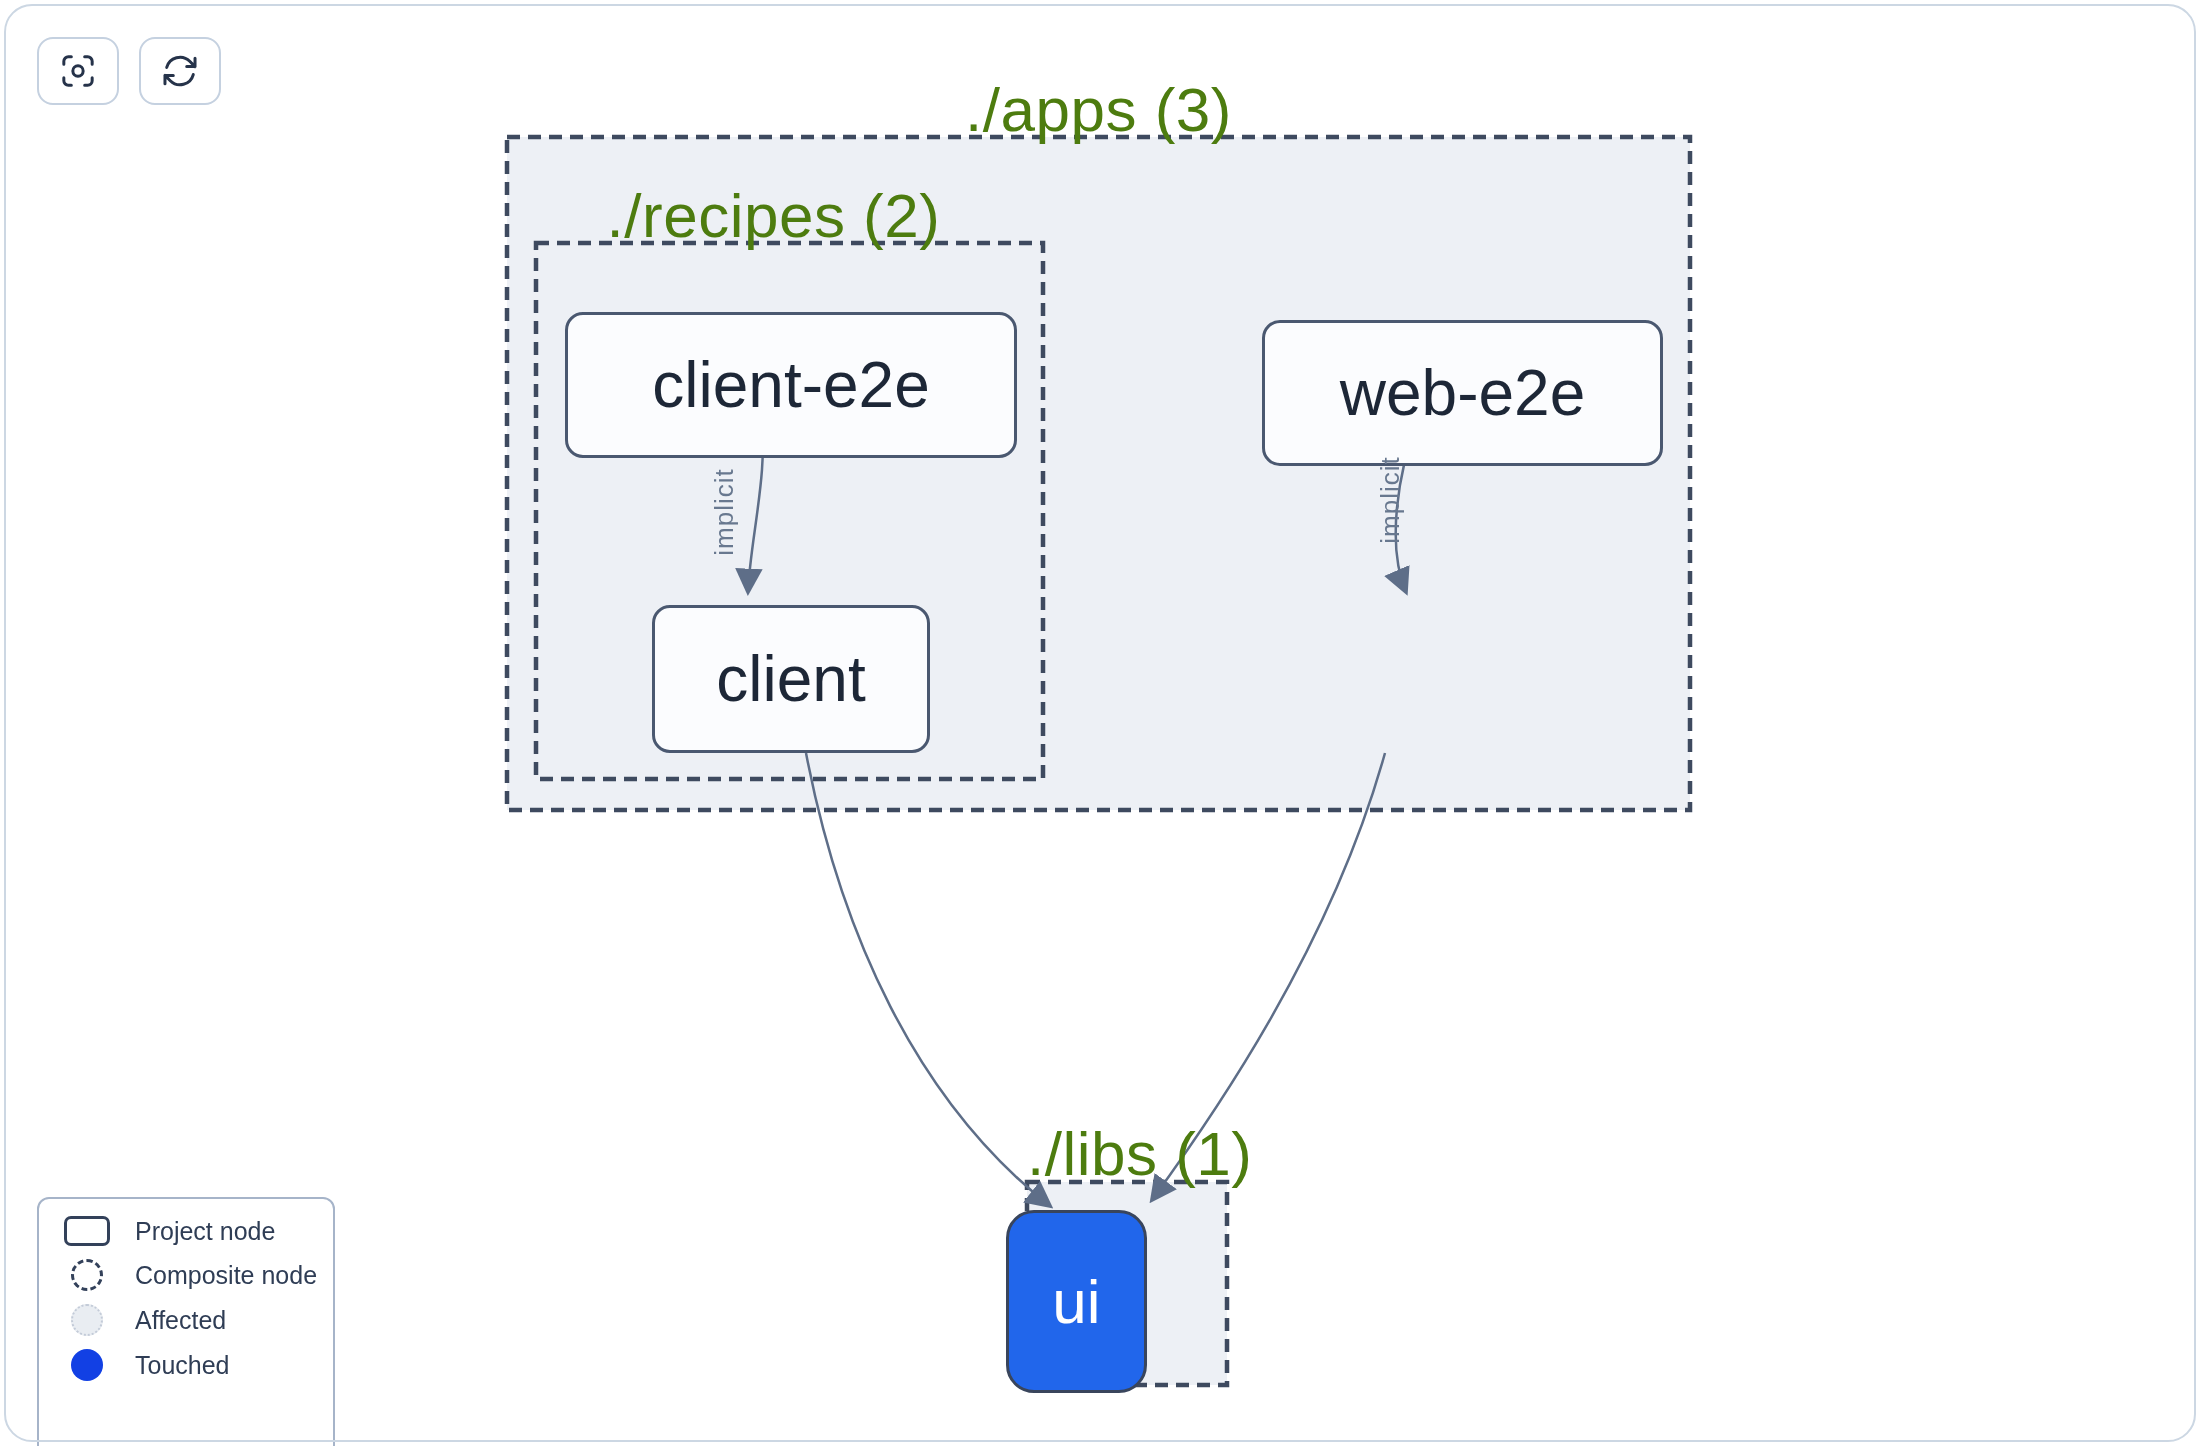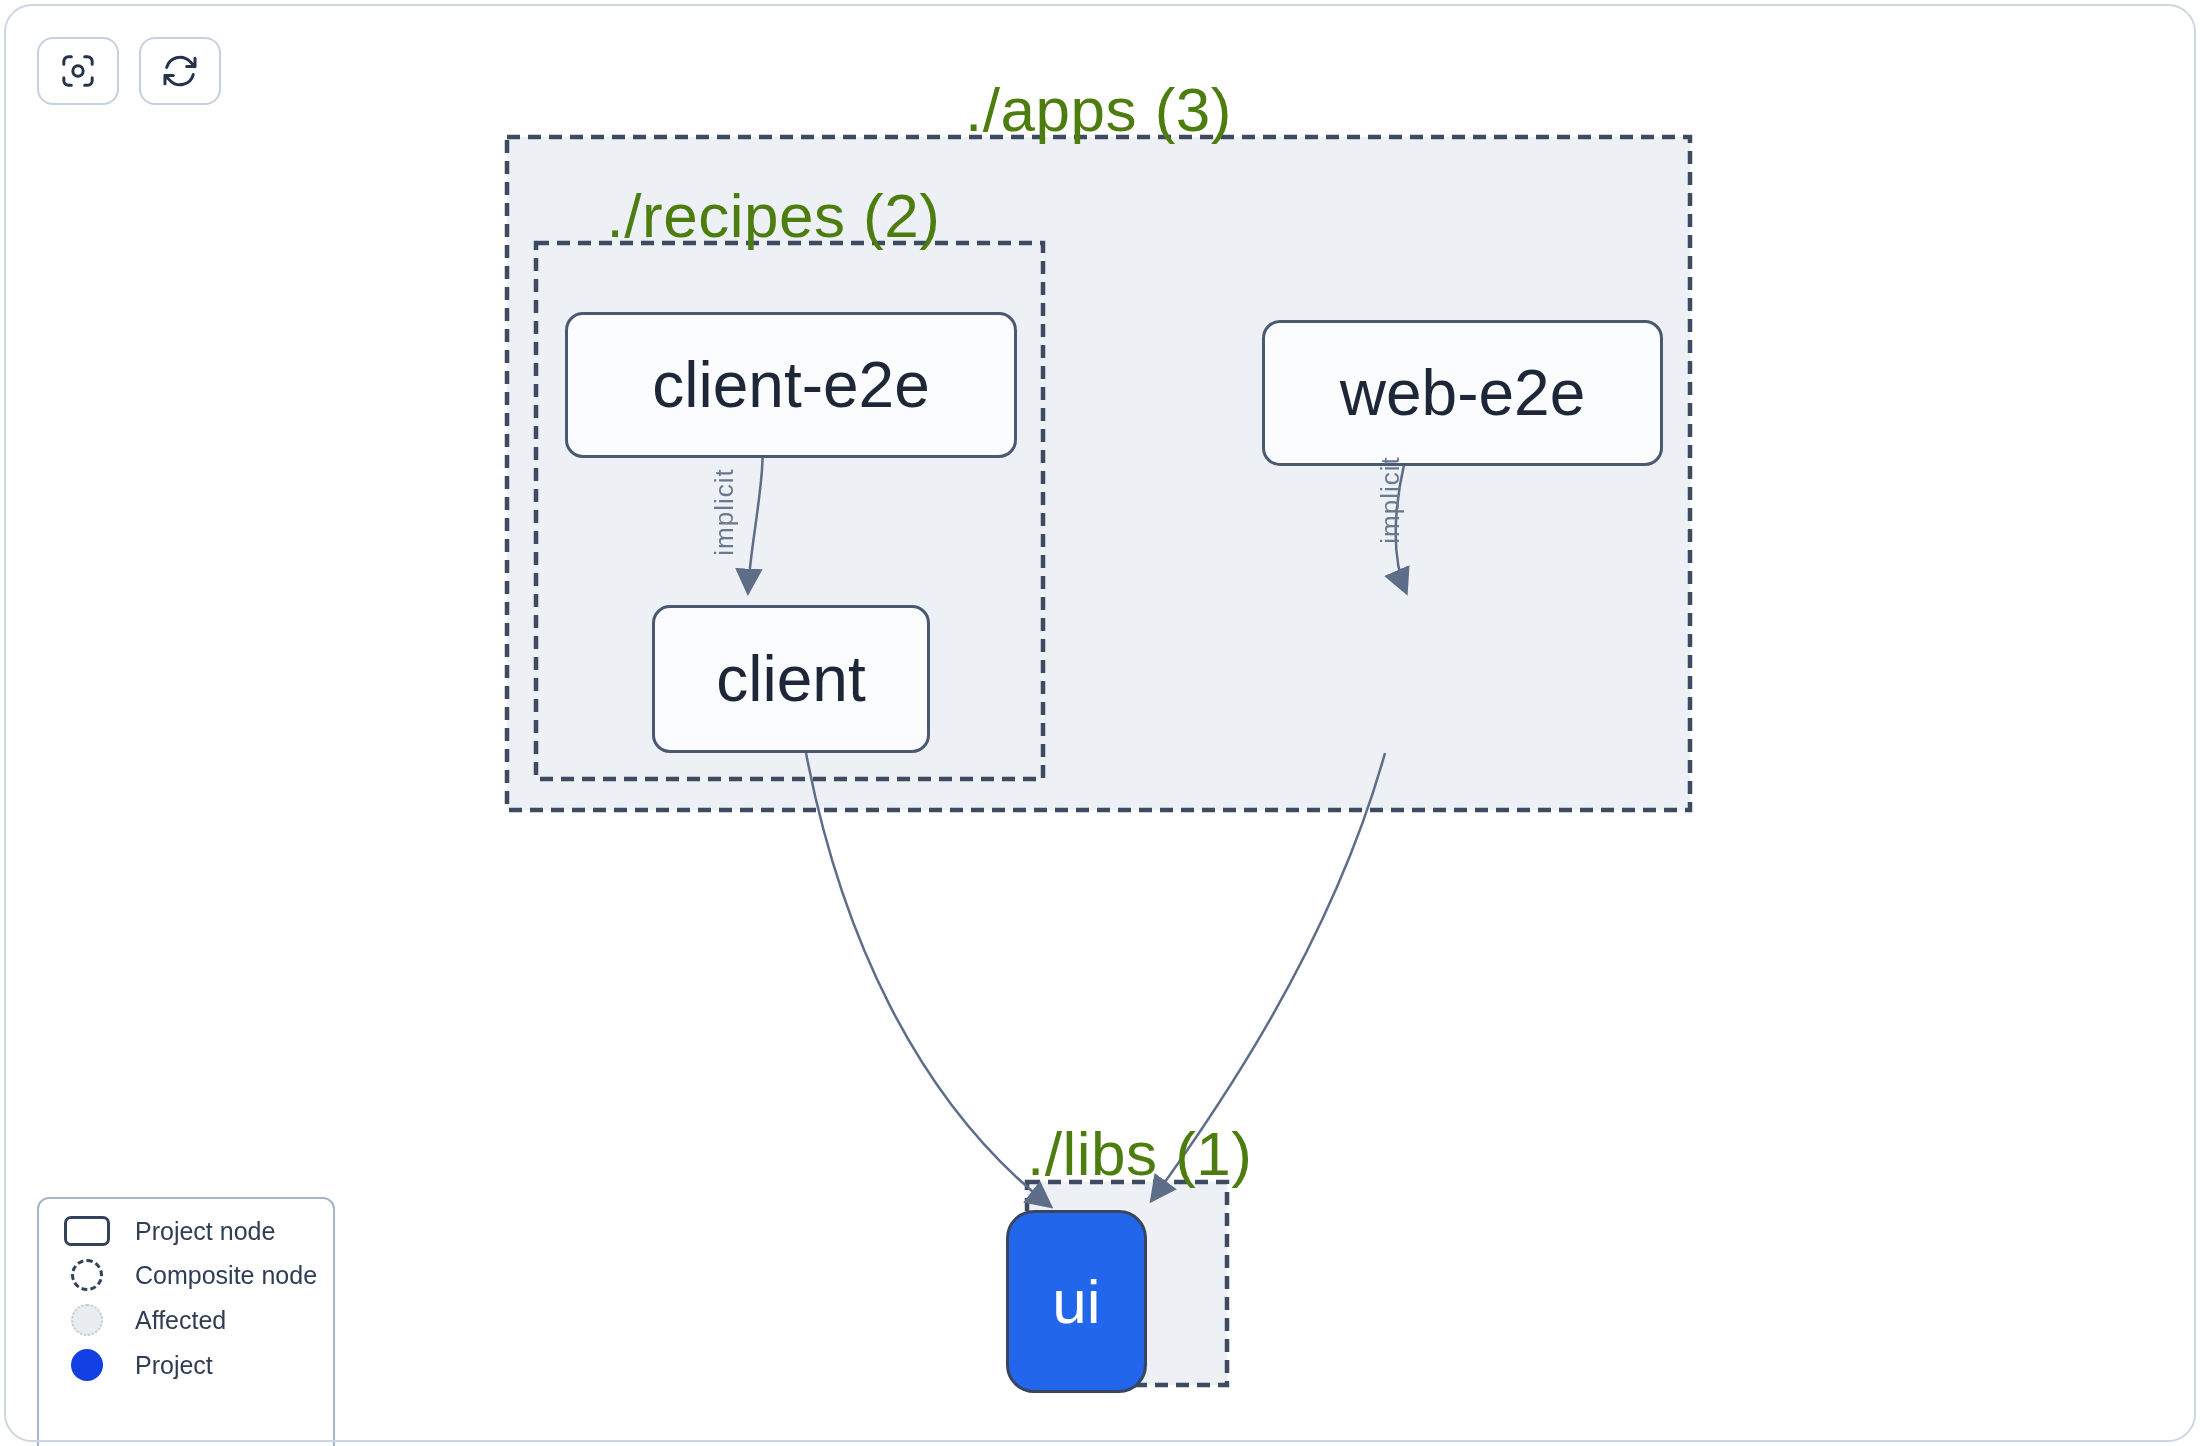--- a/index.html
+++ b/index.html
@@ -124,18 +124,18 @@
     <div class="legend-row">
       <div class="legend-swatch-col">
           <div class="sw-affected"></div>
         </div>
       <div class="legend-label">Affected</div>
     </div>
     <div class="legend-row">
       <div class="legend-swatch-col">
           <div class="sw-touched"></div>
         </div>
-      <div class="legend-label">Project</div>
+      <div class="legend-label">Touched</div>
     </div>
   </div>
 
   <div class="frame"></div>
 </div>
 
 </body></html>

